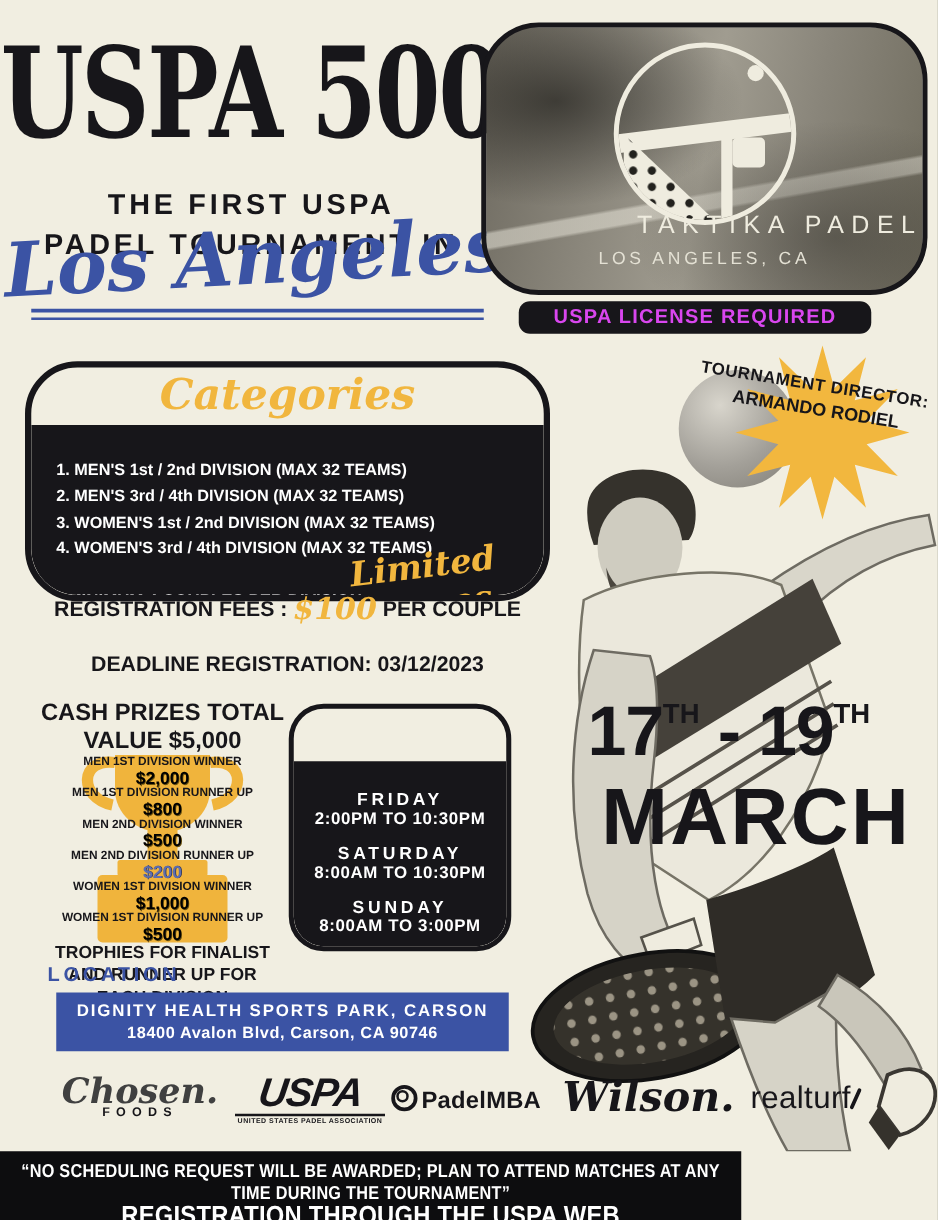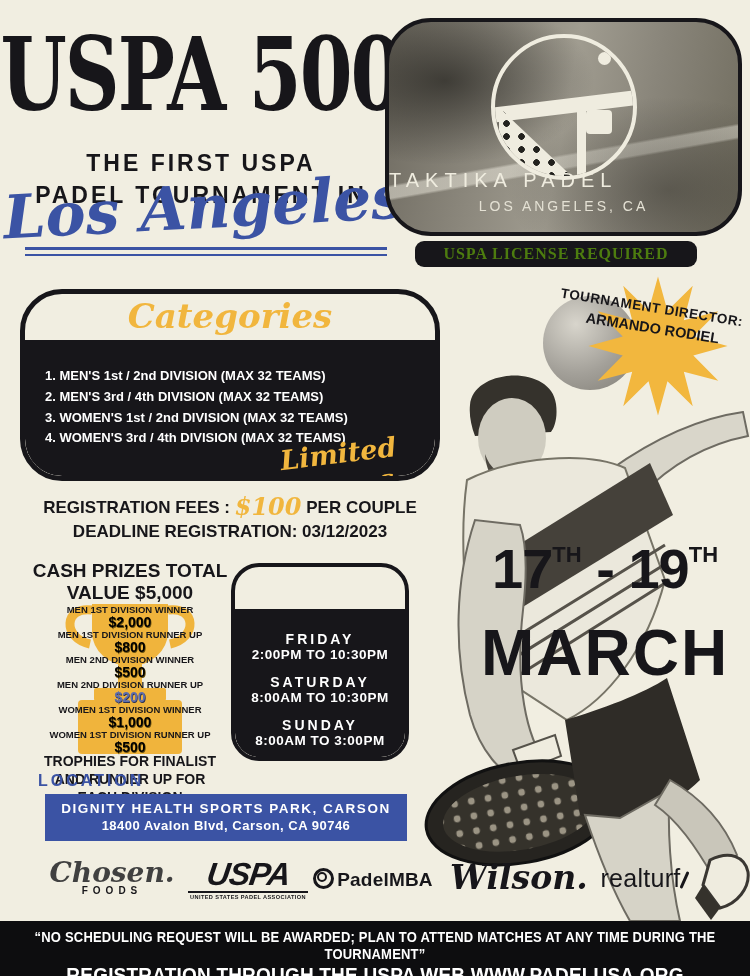--- a/index.html
+++ b/index.html
@@ -29,27 +29,27 @@
           linear-gradient(100deg,#6f6b61 0%,#8b877c 28%,#a09c90 50%,#89857a 72%,#716d5f 100%);}
   .tcircle{left:50%;top:12px;transform:translateX(-50%);width:146px;height:146px;border:4px solid #efecdf;
            border-radius:50%;box-sizing:border-box;overflow:hidden;}
   .tband{left:-30%;top:44%;width:160%;height:15px;background:#efecdf;transform:rotate(-7deg);}
   .twedge{left:4px;top:66px;width:76px;height:72px;background-color:#efecdf;
           background-image:radial-gradient(circle,#23221e 3px,transparent 3.6px);
           background-size:15px 13px;clip-path:polygon(0 4%,96% 100%,0 100%);}
   .tpost{left:82px;top:60px;width:9px;height:80px;background:#efecdf;}
   .tsquare{left:91px;top:72px;width:26px;height:24px;background:#efecdf;border-radius:4px;}
   .tball{right:22px;top:14px;width:13px;height:13px;background:#efecdf;border-radius:50%;}
-  .tbrand{left:0;bottom:40px;width:100%;text-align:left;color:#efecdf;font-size:20px;
+  .tbrand{left:0;bottom:40px;width:100%;text-align:right;color:#efecdf;font-size:20px;
           font-weight:500;letter-spacing:6px;}
   .tcity{left:0;bottom:18px;width:100%;text-align:center;color:#e4e1d4;font-size:14px;
          font-weight:500;letter-spacing:3px;}
   .license{left:415px;top:241px;width:282px;height:26px;background:#17161a;border-radius:9px;
-           color:#4d7c0f;font-size:16px;font-weight:800;letter-spacing:1px;
-           display:flex;align-items:center;justify-content:center;font-family:Liberation Serif, serif;}
+           color:#d946ef;font-size:16px;font-weight:800;letter-spacing:1px;
+           display:flex;align-items:center;justify-content:center;}
 
   
   .catbox{left:20px;top:289px;width:420px;height:192px;border:5px solid #17161a;border-radius:42px;
           box-sizing:border-box;background:#f1eee1;overflow:hidden;}
   .catbody{position:absolute;left:0;right:0;bottom:0;top:46px;background:#17161a;
            border-radius:0 0 37px 37px;}
   .script{font-family:"DejaVu Serif",serif;font-style:italic;font-weight:bold;color:#f1b63e;}
   .cathead{left:0;top:2px;width:100%;text-align:center;font-size:34px;z-index:2;}
   .catlist{position:absolute;left:20px;top:26px;color:#fff;font-size:13px;font-weight:800;line-height:1.6;}
   .catnotes{position:absolute;left:20px;top:130px;color:#fff;font-size:13.5px;font-weight:800;line-height:1.6;}
@@ -59,21 +59,21 @@
   
   .ballgrey{left:543px;top:296px;width:94px;height:94px;border-radius:50%;
             background:radial-gradient(circle at 35% 30%,#d8d5cc,#a3a099 55%,#807d75);}
   .star{left:558px;top:262px;width:200px;height:168px;}
   .dir1{left:552px;top:300px;width:200px;font-size:13.5px;font-weight:800;letter-spacing:.5px;
         transform:rotate(9deg);text-align:center;z-index:3;}
   .dir2{left:560px;top:320px;width:185px;font-size:14.5px;font-weight:900;
         transform:rotate(9deg);text-align:center;z-index:3;}
 
   
-  .reg1{left:20px;top:492px;width:420px;text-align:center;font-size:17px;font-weight:800;}
+  .reg1{left:20px;top:472px;width:420px;text-align:center;font-size:17px;font-weight:800;}
   .reg1 .amt{font-size:24px;vertical-align:-2px;}
   .reg2{left:20px;top:522px;width:420px;text-align:center;font-size:17px;font-weight:700;}
 
   
   .pz-h1{left:25px;top:560px;width:210px;text-align:center;font-size:19px;font-weight:700;}
   .pz-h2{left:25px;top:582px;width:210px;text-align:center;font-size:19px;font-weight:800;}
   .trophy{left:30px;top:600px;width:200px;height:158px;z-index:0;}
   .pzrows{left:25px;top:604px;width:210px;text-align:center;z-index:1;}
   .pzlabel{font-size:9.5px;font-weight:800;line-height:11.5px;color:#17161a;}
   .pzamt{font-size:14px;font-weight:800;line-height:13.5px;color:#000000;
@@ -85,21 +85,21 @@
   .mtbox{left:231px;top:563px;width:178px;height:198px;border:4px solid #17161a;border-radius:28px;
          box-sizing:border-box;background:#f1eee1;overflow:hidden;}
   .mtbody{position:absolute;left:0;right:0;top:42px;bottom:0;background:#17161a;border-radius:0 0 24px 24px;}
   .mthead{left:0;top:2px;width:100%;text-align:center;font-size:26px;z-index:2;}
   .mtlist{position:absolute;left:0;top:22px;width:100%;text-align:center;color:#fff;}
   .mtday{font-size:14px;font-weight:600;letter-spacing:3px;}
   .mttime{font-size:13.5px;font-weight:800;letter-spacing:.5px;margin-bottom:12px;}
 
   
   .player{left:415px;top:320px;width:335px;height:601px;z-index:1;}
-  .dates1{left:470px;top:536px;width:270px;text-align:center;font-weight:900;font-size:56px;z-index:2;
+  .dates1{left:470px;top:552px;width:270px;text-align:left;font-weight:900;font-size:56px;z-index:2;
           letter-spacing:-1px;}
   .dates1 .sup{font-size:22px;vertical-align:26px;letter-spacing:0;}
   .dates2{left:470px;top:616px;width:270px;text-align:center;font-weight:900;font-size:64px;z-index:2;
           letter-spacing:2px;}
 
   
   .loc-h{left:38px;top:772px;color:#3b53a4;font-size:16px;font-weight:900;letter-spacing:3px;}
   .loc-bar{left:45px;top:794px;width:362px;height:47px;background:#3b53a4;color:#fff;text-align:center;z-index:2;}
   .loc-venue{font-size:13.5px;font-weight:800;letter-spacing:1.5px;margin-top:7px;}
   .loc-addr{font-size:13px;font-weight:700;letter-spacing:.5px;margin-top:2px;}
@@ -121,21 +121,21 @@
              border-radius:50%;}
   .sp-pmba .nm{font-size:19px;font-weight:600;letter-spacing:.2px;}
   .sp-wilson{left:450px;width:120px;padding-top:2px;}
   .sp-wilson .nm{font-family:"DejaVu Serif",serif;font-style:italic;font-weight:bold;font-size:33px;}
   .sp-realturf{left:578px;width:130px;padding-top:8px;}
   .sp-realturf .nm{font-size:25px;font-weight:500;letter-spacing:.3px;}
   .rt-leaf{display:inline-block;width:3px;height:18px;background:#17161a;transform:rotate(24deg);
            margin-left:2px;vertical-align:-2px;border-radius:2px;}
 
   
-  .footer{left:0;top:921px;width:750px;height:55px;background:#0d0d0f;color:#fff;text-align:center;z-index:5;}
+  .footer{left:0;top:921px;width:593px;height:55px;background:#0d0d0f;color:#fff;text-align:center;z-index:5;}
   .f1{font-size:13px;font-weight:700;letter-spacing:.2px;margin-top:9px;transform:scaleY(1.15);}
   .f2{font-size:19px;font-weight:800;letter-spacing:.2px;margin-top:4px;transform:scaleY(1.1);}
 </style>
 </head>
 <body>
 
 <div class="flyer">
 
   <div class="abs title">USPA 500</div>
   <div class="abs sub1">THE FIRST USPA</div>

